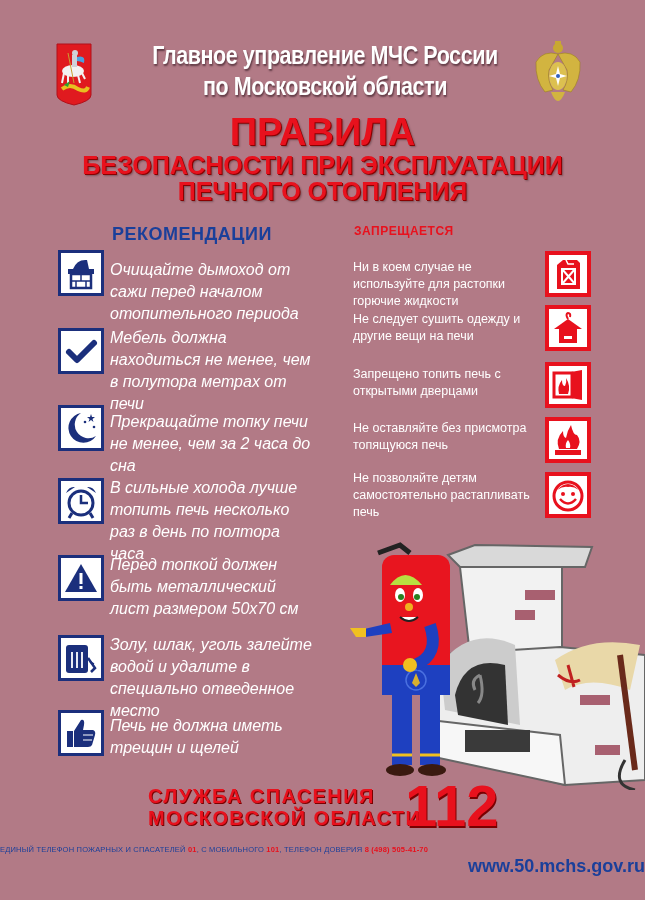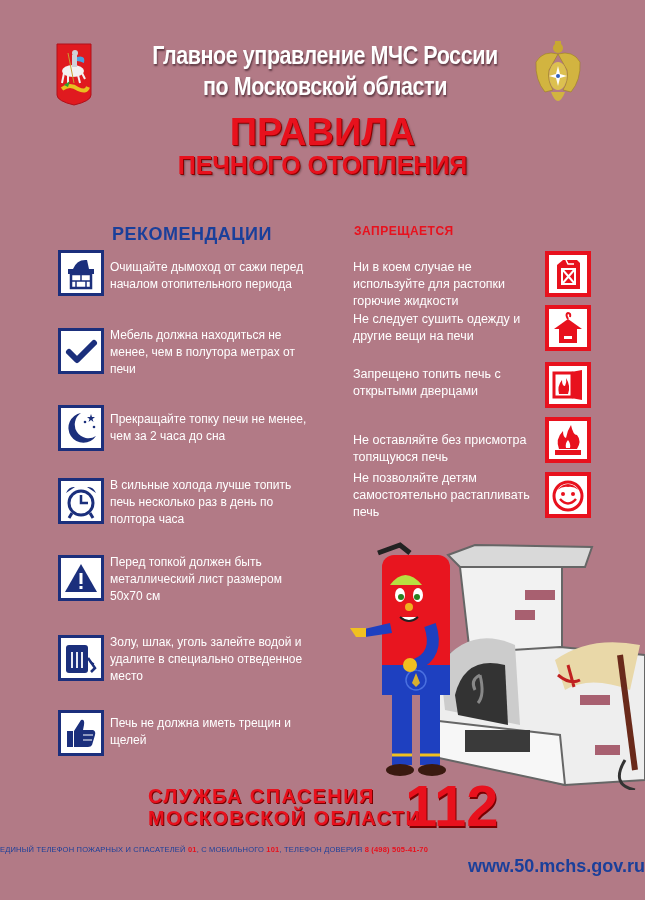--- a/index.html
+++ b/index.html
@@ -7,21 +7,21 @@
   .abs { position:absolute; }
   .hdr-title { left:120px; width:410px; top:40px; text-align:center; color:#fff; font-family:"Liberation Sans", sans-serif; font-weight:bold; font-size:25px; line-height:31px; letter-spacing:-0.5px; transform:scaleX(0.86); text-shadow:1px 2px 2px rgba(60,30,40,0.7); }
   .emblem-moscow { left:56px; top:43px; width:36px; height:63px; }
   .emblem-mchs { left:533px; top:40px; width:50px; height:72px; }
   .rules-big { left:0; width:645px; top:112px; text-align:center; color:#e8111d; font-weight:bold; font-size:38px; line-height:40px; text-shadow:1px 1px 0 #8a0000, 2px 2px 2px rgba(0,0,0,0.3); }
   .rules-sub { left:0; width:645px; top:152px; text-align:center; color:#e8111d; font-weight:bold; font-size:25px; line-height:26px; text-shadow:1px 1px 0 #8a0000, 2px 2px 2px rgba(0,0,0,0.3); }
   .col-head-rec { left:112px; top:224px; color:#1a3f9a; font-weight:bold; font-size:18px; letter-spacing:0.5px; }
   .col-head-forb { left:354px; top:224px; color:#e8111d; font-weight:bold; font-size:12px; letter-spacing:0.5px; }
   .rec-icon { width:40px; height:40px; background:#fff; border:3px solid #1b2f7c; left:58px; box-sizing:content-box; }
   .rec-icon svg { width:40px; height:40px; display:block; }
-  .rec-text { left:110px; width:205px; color:#fff; font-size:12px; line-height:17px; }
+  .rec-text { left:110px; width:205px; color:#fff; font-size:16px; line-height:22px;font-style:italic; }
   .forb-icon { width:38px; height:38px; background:#fff; border:4px solid #e8111d; left:545px; box-sizing:content-box; }
   .forb-icon svg { width:38px; height:38px; display:block; }
   .forb-text { left:353px; width:190px; color:#fff; font-size:12.5px; line-height:17px; }
   .illus { left:330px; top:515px; width:315px; height:275px; }
   .service { left:148px; top:785px; color:#e8111d; font-weight:bold; font-size:21px; line-height:22px; letter-spacing:1.5px; text-shadow:1px 1px 0 #7a0000; transform:scaleX(0.95); transform-origin:left; }
   .num112 { left:405px; top:775px; color:#e8111d; font-weight:bold; font-size:58px; line-height:62px; text-shadow:1px 2px 0 #7a0000; }
   .phones { left:0; width:645px; top:845px; text-align:left; font-size:7.5px; color:#1a3f9a; letter-spacing:0.2px; }
   .phones .red { color:#e8111d; font-weight:bold; }
   .website { left:0; width:645px; top:856px; text-align:right; color:#1a3f9a; font-weight:bold; font-size:18px; }
 </style>
@@ -53,20 +53,21 @@
     <path d="M25 14 Q40 10 47 22 Q48 40 38 52 L30 50 Q36 40 34 30 Z" fill="#d2b440" stroke="#9a8020" stroke-width="0.6"></path>
     <ellipse cx="25" cy="36" rx="9" ry="14" fill="#dcc050"></ellipse>
     <path d="M25 26 L27 34 L34 36 L27 38 L25 46 L23 38 L16 36 L23 34 Z" fill="#ffffff"></path>
     <circle cx="25" cy="36" r="2" fill="#3060c0"></circle>
     <path d="M18 52 Q25 70 32 52 Z" fill="#d2b440"></path>
   </svg>
 </div>
 
 <div class="abs rules-big">ПРАВИЛА</div>
 <div class="abs rules-sub">
+  <div>БЕЗОПАСНОСТИ ПРИ ЭКСПЛУАТАЦИИ</div>
   <div>ПЕЧНОГО ОТОПЛЕНИЯ</div>
 </div>
 
 <div class="abs col-head-rec">РЕКОМЕНДАЦИИ</div>
 <div class="abs col-head-forb">ЗАПРЕЩАЕТСЯ</div>
 
 <div>
   <div class="abs rec-icon" style="top:250px">
     <svg viewBox="0 0 40 40">
         <path d="M12 16 Q16 6 26 7 L28 16 Z" fill="#1b2f7c"></path>
@@ -155,21 +156,21 @@
 
   <div class="abs forb-text" style="top:366px">Запрещено топить печь с открытыми дверцами</div>
   <div class="abs forb-icon" style="top:362px">
     <svg viewBox="0 0 38 38">
         <rect x="5" y="7" width="18" height="24" fill="none" stroke="#e8111d" stroke-width="3"></rect>
         <path d="M22 6 L33 4 V34 L22 32 Z" fill="#e8111d"></path>
         <path d="M10 28 Q8 20 13 14 Q13 20 16 20 Q18 16 17 12 Q22 20 19 28 Z" fill="#e8111d"></path>
       </svg>
   </div>
 
-  <div class="abs forb-text" style="top:432px">Не оставляйте без присмотра топящуюся печь</div>
+  <div class="abs forb-text" style="top:420px">Не оставляйте без присмотра топящуюся печь</div>
   <div class="abs forb-icon" style="top:417px">
     <svg viewBox="0 0 38 38">
         <path d="M10 28 Q6 18 14 10 Q14 16 17 17 Q18 10 22 4 Q24 14 28 14 Q33 20 28 28 Z" fill="#e8111d"></path>
         <path d="M17 27 Q16 22 19 19 Q22 23 21 27 Z" fill="#fff"></path>
         <rect x="6" y="29" width="26" height="5" fill="#e8111d"></rect>
       </svg>
   </div>
 
   <div class="abs forb-text" style="top:470px">Не позволяйте детям самостоятельно растапливать печь</div>
   <div class="abs forb-icon" style="top:472px">

